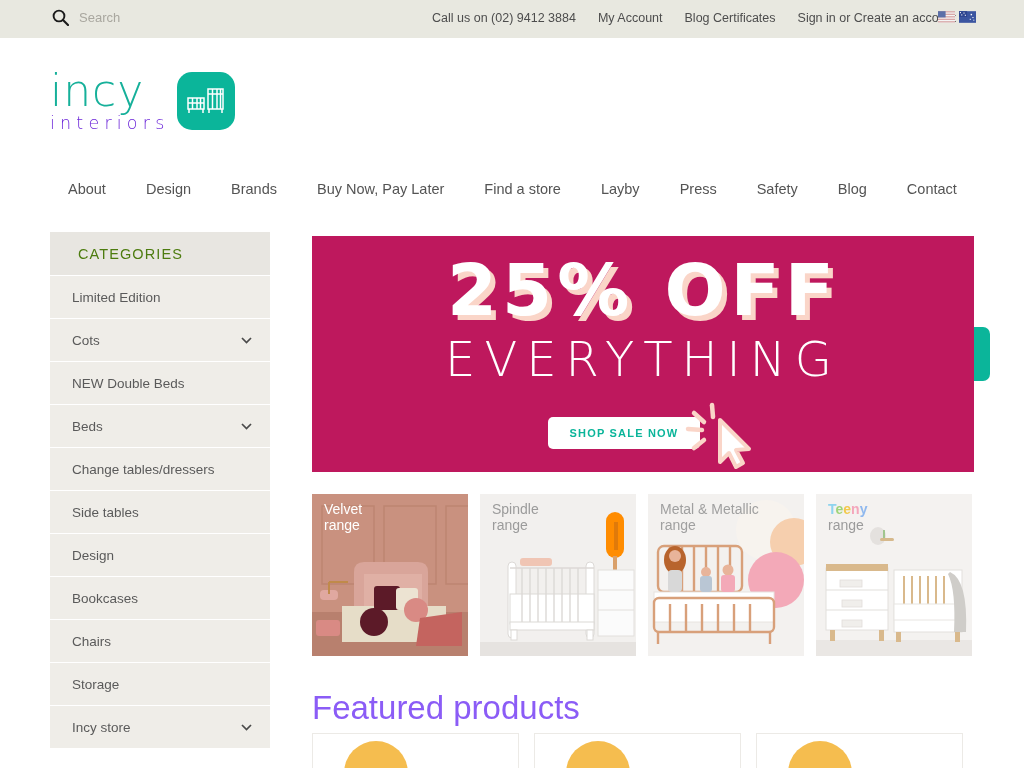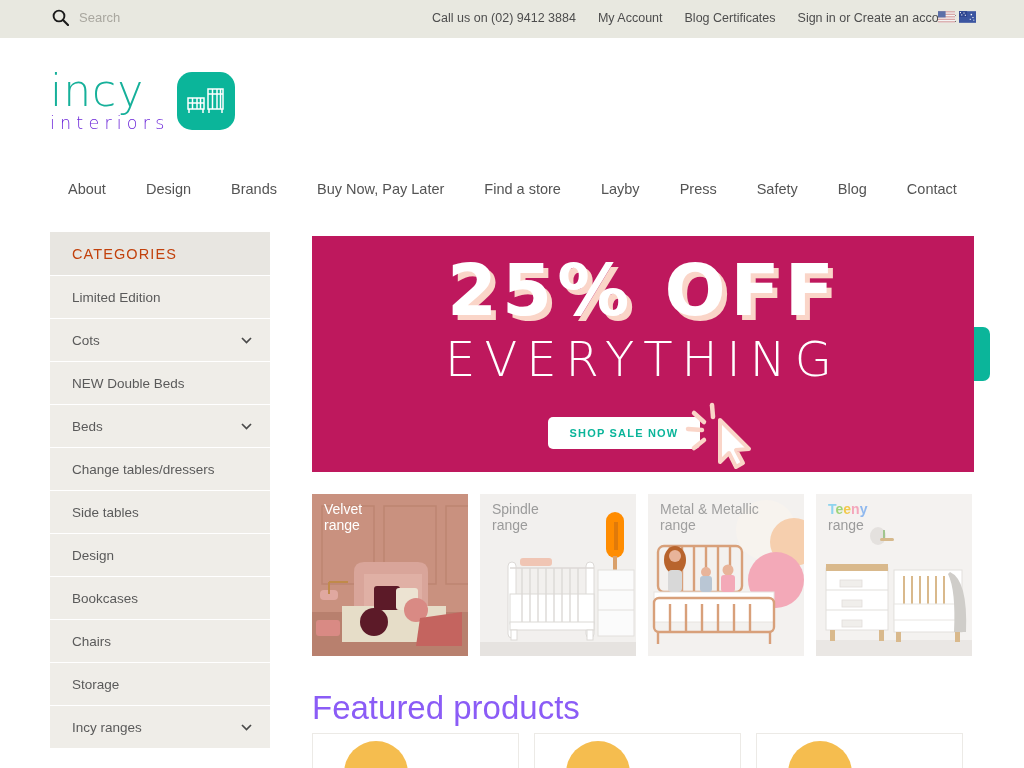--- a/index.html
+++ b/index.html
@@ -96,22 +96,22 @@
   }
 
   
   .sidebar {
     position: absolute; left: 50px; top: 232px;
     width: 220px;
   }
   .sidebar-header {
     height: 43px; background: #e8e6e1;
     display: flex; align-items: center;
-    padding-left: 22px;
-    font-size: 14.5px; letter-spacing: 1.1px; color: #c2410c;
+    padding-left: 28px;
+    font-size: 14.5px; letter-spacing: 1.1px; color: #4d7c0f;
   }
   .sidebar-item {
     height: 43px; background: #efede8;
     border-top: 1px solid #ffffff;
     display: flex; align-items: center; justify-content: space-between;
     padding: 0 18px 0 22px;
     font-size: 13.5px; color: #5a5a5a;
     cursor: pointer;
   }
   .chev { width: 11px; height: 7px; display: block; }
@@ -322,21 +322,21 @@
   <div class="sidebar-item">
     <span>Bookcases</span>
   </div>
   <div class="sidebar-item">
     <span>Chairs</span>
   </div>
   <div class="sidebar-item">
     <span>Storage</span>
   </div>
   <div class="sidebar-item">
-    <span>Incy ranges</span>
+    <span>Incy store</span>
     <svg class="chev" viewBox="0 0 11 7">
       <polyline points="1,1 5.5,5.6 10,1" fill="none" stroke="#4a4a4a" stroke-width="1.7"></polyline>
     </svg>
   </div>
 </div>
 
 <div class="hero">
   <div class="hero-25">25% OFF</div>
   <div class="hero-everything">EVERYTHING</div>
 </div>

